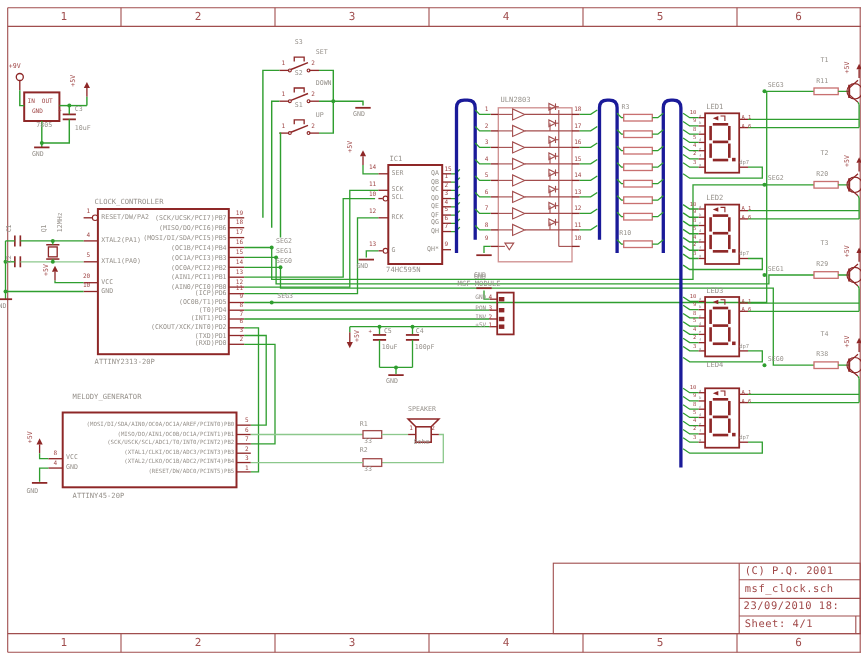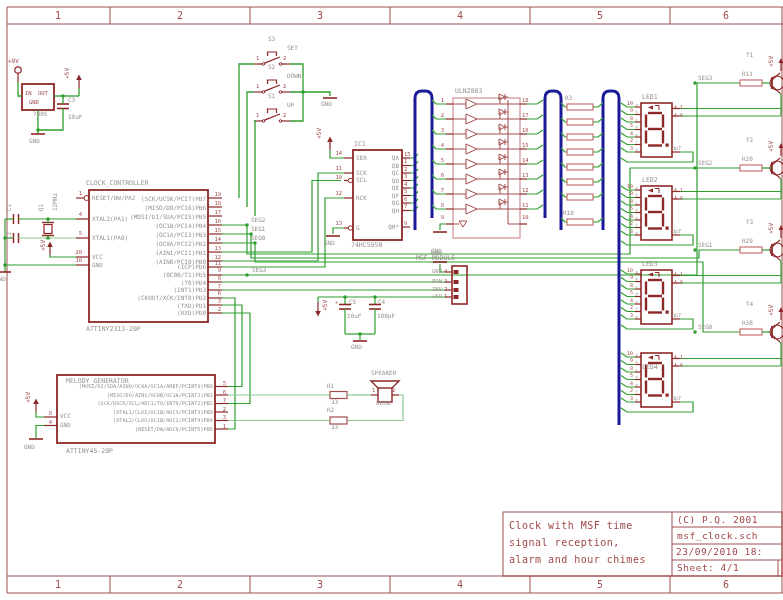--- a/index.html
+++ b/index.html
@@ -587,21 +587,21 @@
 <div class="t r f55" style="left:444px;top:293px">1</div>
 <div class="t g f6" style="left:431px;top:250px">GND</div>
 <div class="t r f6 v" style="left:322px;top:300px">+5V</div>
 <div class="t r f5" style="left:335px;top:300px">+</div>
 <div class="t g f6" style="left:349px;top:299px">C5</div>
 <div class="t g f6" style="left:347px;top:313px">10uF</div>
 <div class="t g f6" style="left:378px;top:299px">C4</div>
 <div class="t g f6" style="left:377px;top:313px">100pF</div>
 <div class="t g f6" style="left:351px;top:344px">GND</div>
 
-<div class="t g f65" style="left:66px;top:378px">MELODY_GENERATOR</div>
+<div class="t g f65" style="left:66px;top:358px">MELODY_GENERATOR</div>
 <div class="t g f65" style="left:66px;top:448px">ATTINY45-20P</div>
 <div class="col g f52 ar" style="left:58px;top:382.2px;width:155px;line-height:8.5px">(MOSI/DI/SDA/AIN0/OC0A/OC1A/AREF/PCINT0)PB0
 (MISO/DO/AIN1/OC0B/OC1A/PCINT1)PB1
 (SCK/USCK/SCL/ADC1/T0/INT0/PCINT2)PB2
 (XTAL1/CLKI/OC1B/ADC3/PCINT3)PB3
 (XTAL2/CLKO/OC1B/ADC2/PCINT4)PB4
 (RESET/DW/ADC0/PCINT5)PB5</div>
 <div class="col r f55 ar" style="left:216px;top:379.2px;width:10px;line-height:8.5px">5
 6
 7
@@ -623,21 +623,21 @@
 <div class="t g f6" style="left:376px;top:400px">8ohm</div>
 <div class="t r f55" style="left:372px;top:387px">1</div>
 <div class="t r f55" style="left:392px;top:387px">2</div>
 
 <div class="t g f6" style="left:565px;top:95px">R3</div>
 <div class="t g f6" style="left:563px;top:210px">R10</div>
 
 <div class="t g f65" style="left:642px;top:94px">LED1</div>
 <div class="t g f65" style="left:642px;top:177px">LED2</div>
 <div class="t g f65" style="left:642px;top:261px">LED3</div>
-<div class="t g f65" style="left:642px;top:364px">LED4</div>
+<div class="t g f65" style="left:642px;top:329px">LED4</div>
 <div class="col r f5 ar" style="left:621px;top:99.8px;width:12px;line-height:7.5px">10
 9
 8
 5
 4
 2
 3</div>
 <div class="col r f5 ar" style="left:621px;top:182.8px;width:12px;line-height:7.5px">10
 9
 8
@@ -710,21 +710,18 @@
 <div class="t g f6" style="left:742px;top:320px">R38</div>
 <div class="t g f6" style="left:698px;top:75px">SEG3</div>
 <div class="t g f6" style="left:698px;top:160px">SEG2</div>
 <div class="t g f6" style="left:698px;top:242px">SEG1</div>
 <div class="t g f6" style="left:698px;top:324px">SEG0</div>
 <div class="t r f6 v" style="left:768px;top:56px">+5V</div>
 <div class="t r f6 v" style="left:768px;top:141px">+5V</div>
 <div class="t r f6 v" style="left:768px;top:223px">+5V</div>
 <div class="t r f6 v" style="left:768px;top:305px">+5V</div>
 
-<div class="col r f10 tb" style="left:509px;top:517px;width:162px;line-height:17px">Clock with MSF time
-signal reception,
-alarm and hour chimes</div>
 <div class="t r f95 tb" style="left:677px;top:515px">(C) P.Q. 2001</div>
 <div class="t r f95 tb" style="left:677px;top:531px">msf_clock.sch</div>
 <div class="t r f95 tb" style="left:676px;top:547px">23/09/2010 18:</div>
 <div class="t r f95 tb" style="left:677px;top:563px">Sheet: 4/1</div>
 
 </div>
 
 </body></html>

